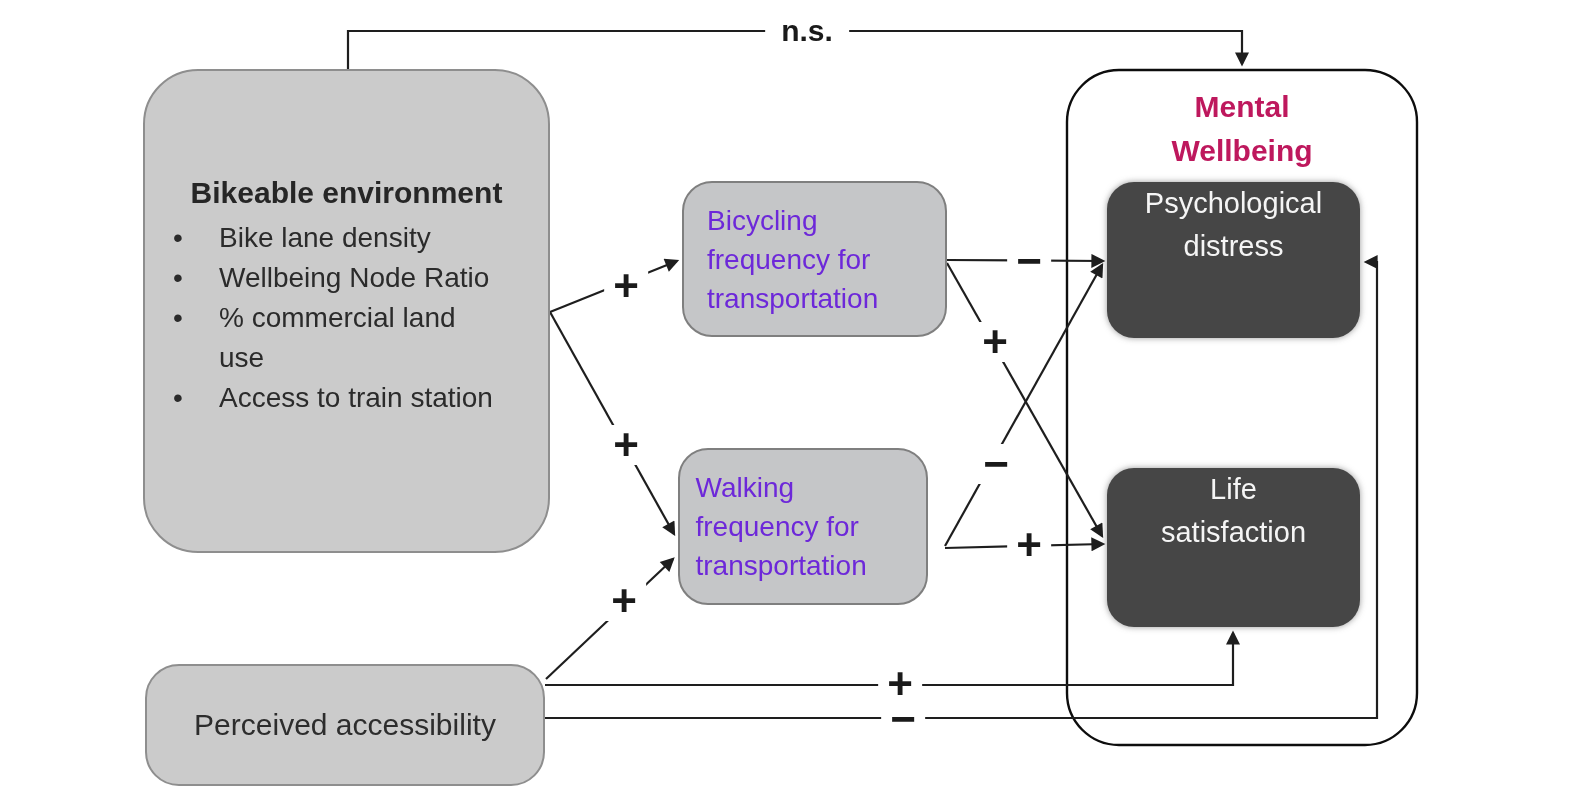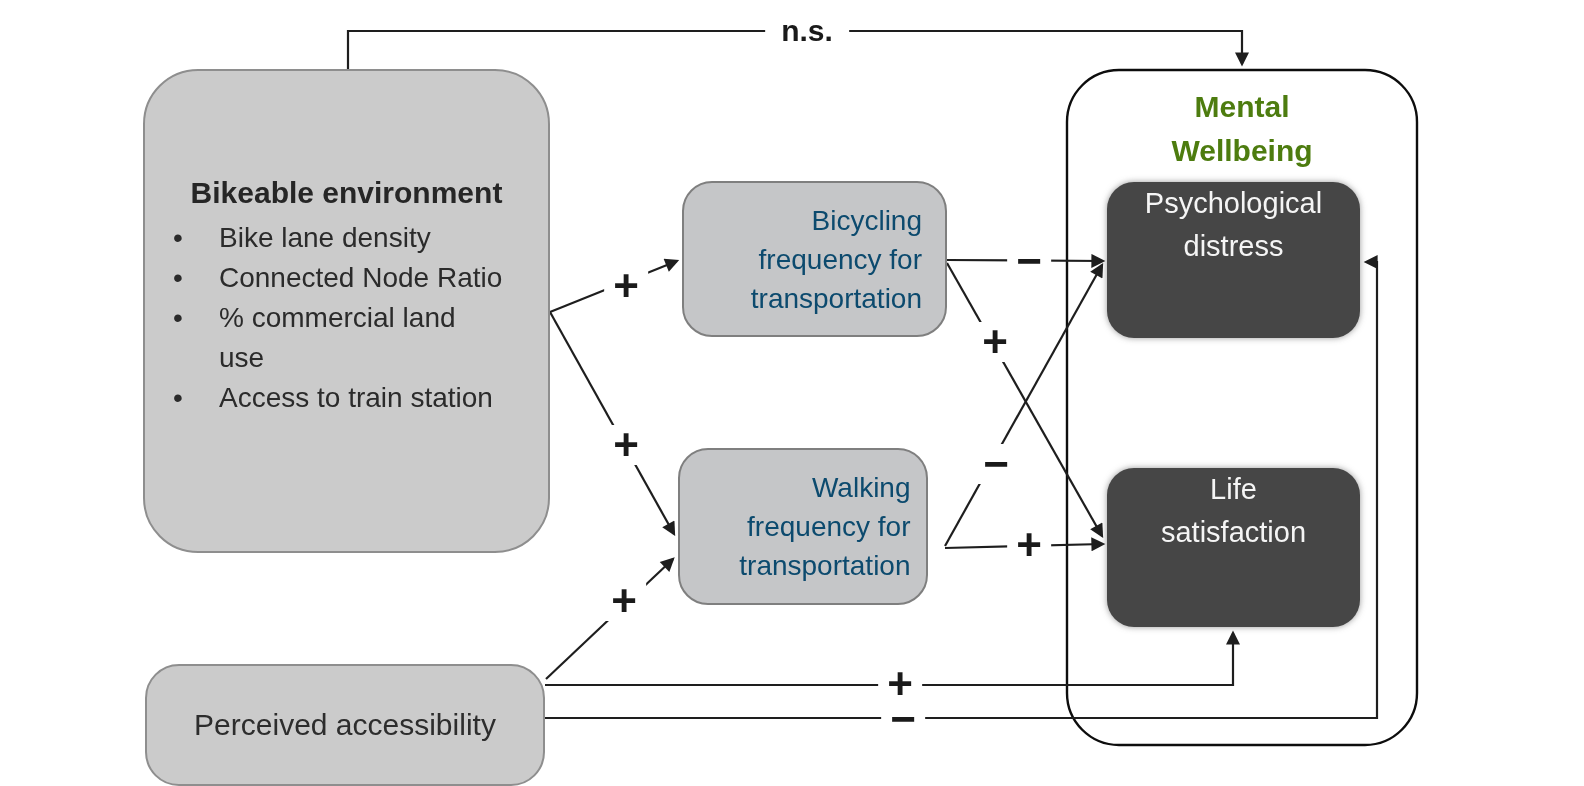--- a/index.html
+++ b/index.html
@@ -7,22 +7,22 @@
     position:relative;width:1584px;height:786px;background:#ffffff;overflow:hidden;
     font-family:"Liberation Sans", sans-serif;color:#2b2b2b;
   }
   .canvas svg{position:absolute;left:0;top:0;}
   .box{position:absolute;box-sizing:border-box;}
   .graybox{
     background:#cbcbcb;border:2px solid #8e8e8e;
   }
   .midbox{
     background:#c5c6c8;border:2.5px solid #7f7f7f;border-radius:30px;
-    display:flex;align-items:center;justify-content:center;text-align:right;
-    font-size:28px;line-height:39px;color:#0c4a6e;
+    display:flex;align-items:center;justify-content:center;text-align:left;
+    font-size:28px;line-height:39px;color:#6d28d9;
   }
   .midbox .wrap{width:215px;}
   .darkbox{
     background:#464646;border-radius:27px;
     display:flex;justify-content:center;text-align:center;
     color:#f5f5f5;font-size:29px;line-height:43px;
     box-shadow:0 0 6px rgba(70,70,70,.55);
   }
   .darkbox .wrap{width:195px;}
   
@@ -44,21 +44,21 @@
     left:145px;top:625px;width:400px;height:122px;border-radius:34px;
     display:flex;align-items:center;justify-content:center;
     font-size:30px;color:#2d2d2d;margin-top:39px;
   }
   #bicycling{left:682px;top:181px;width:265px;height:156px;}
   #walking{left:678px;top:448px;width:250px;height:157px;}
   #distress{left:1107px;top:182px;width:253px;height:156px;}
   #life{left:1107px;top:468px;width:253px;height:159px;}
   #mw-title{
     position:absolute;left:1142px;top:85px;width:200px;text-align:center;
-    font-weight:bold;font-size:30px;line-height:44px;color:#4d7c0f;
+    font-weight:bold;font-size:30px;line-height:44px;color:#be185d;
   }
   
   .lbl{
     position:absolute;transform:translate(-50%,-50%);
     background:#ffffff;font-weight:bold;color:#1a1a1a;white-space:nowrap;
   }
   .sign{font-size:44px;line-height:40px;padding:0 9px;}
   .ns{font-size:30px;line-height:30px;padding:0 16px;}
 </style>
 </head>
@@ -96,21 +96,21 @@
       <path d="M545,685 L1233,685 L1233,633" marker-end="url(#arr)"></path>
 
       <path d="M545,718 L1377,718 L1377,262 L1366,262" marker-end="url(#arr)"></path>
     </g>
   </svg>
 
   <div class="box graybox" id="bikeable">
     <div class="b-title">Bikeable environment</div>
     <ul>
       <li>Bike lane density</li>
-      <li>Connected Node Ratio</li>
+      <li>Wellbeing Node Ratio</li>
       <li>% commercial land use</li>
       <li>Access to train station</li>
     </ul>
   </div>
 
   <div class="box graybox" id="perceived">
     <span>Perceived accessibility</span>
   </div>
 
   <div class="box midbox" id="bicycling">

